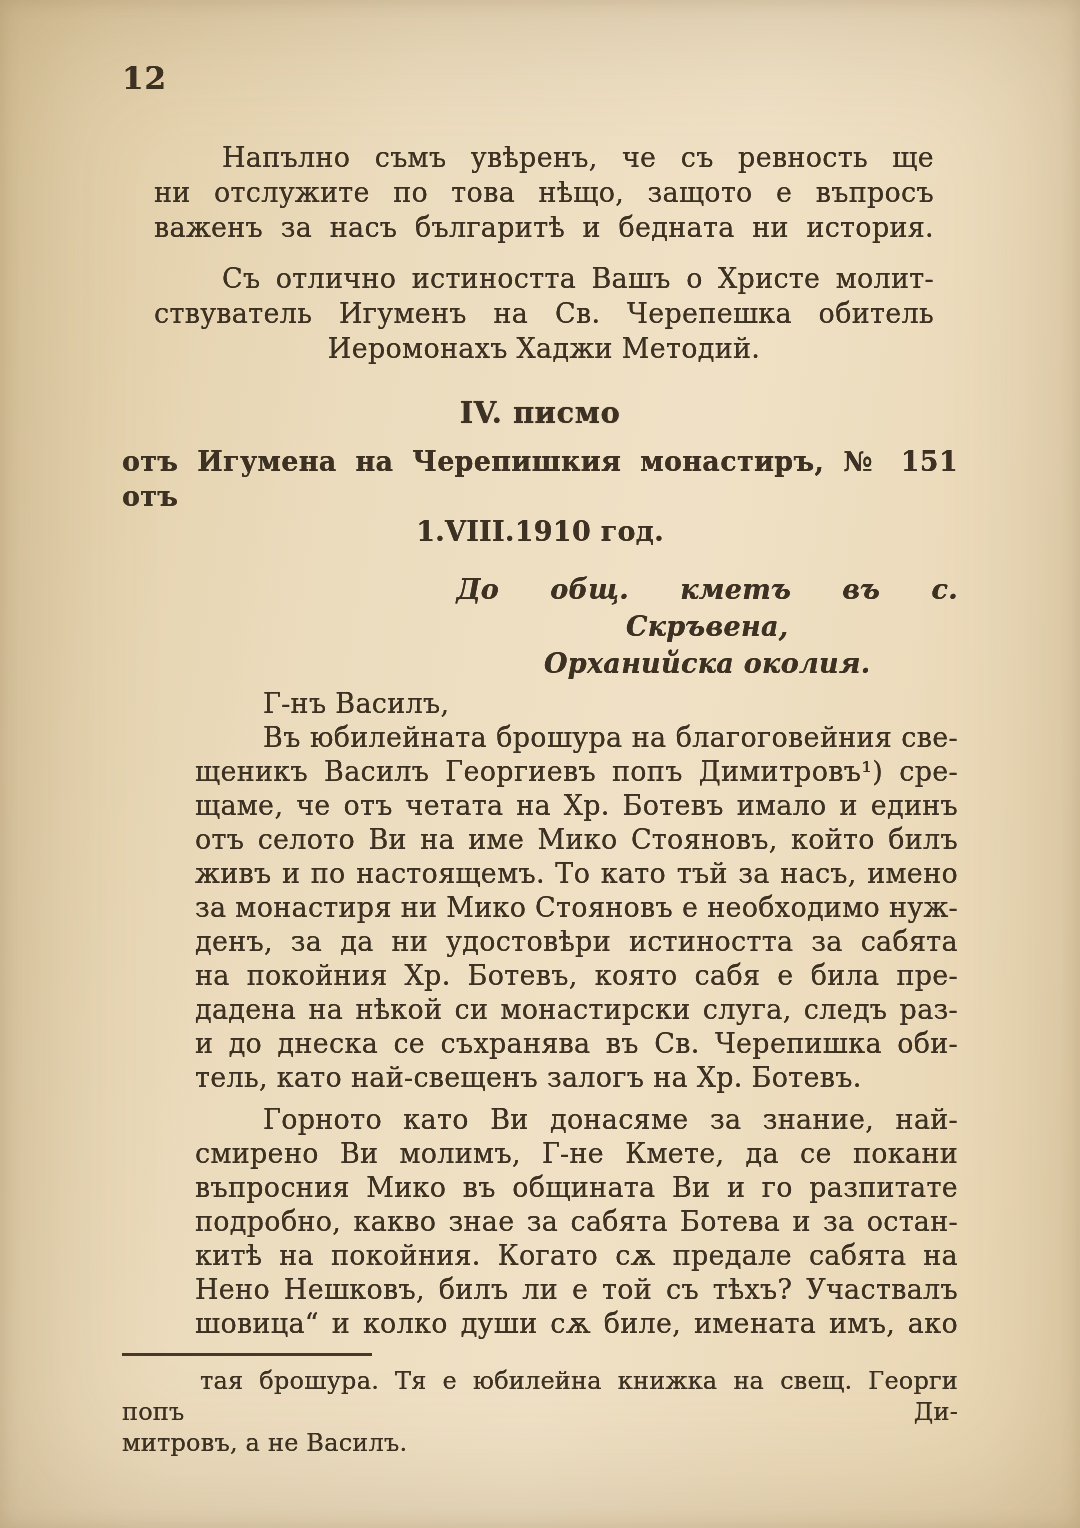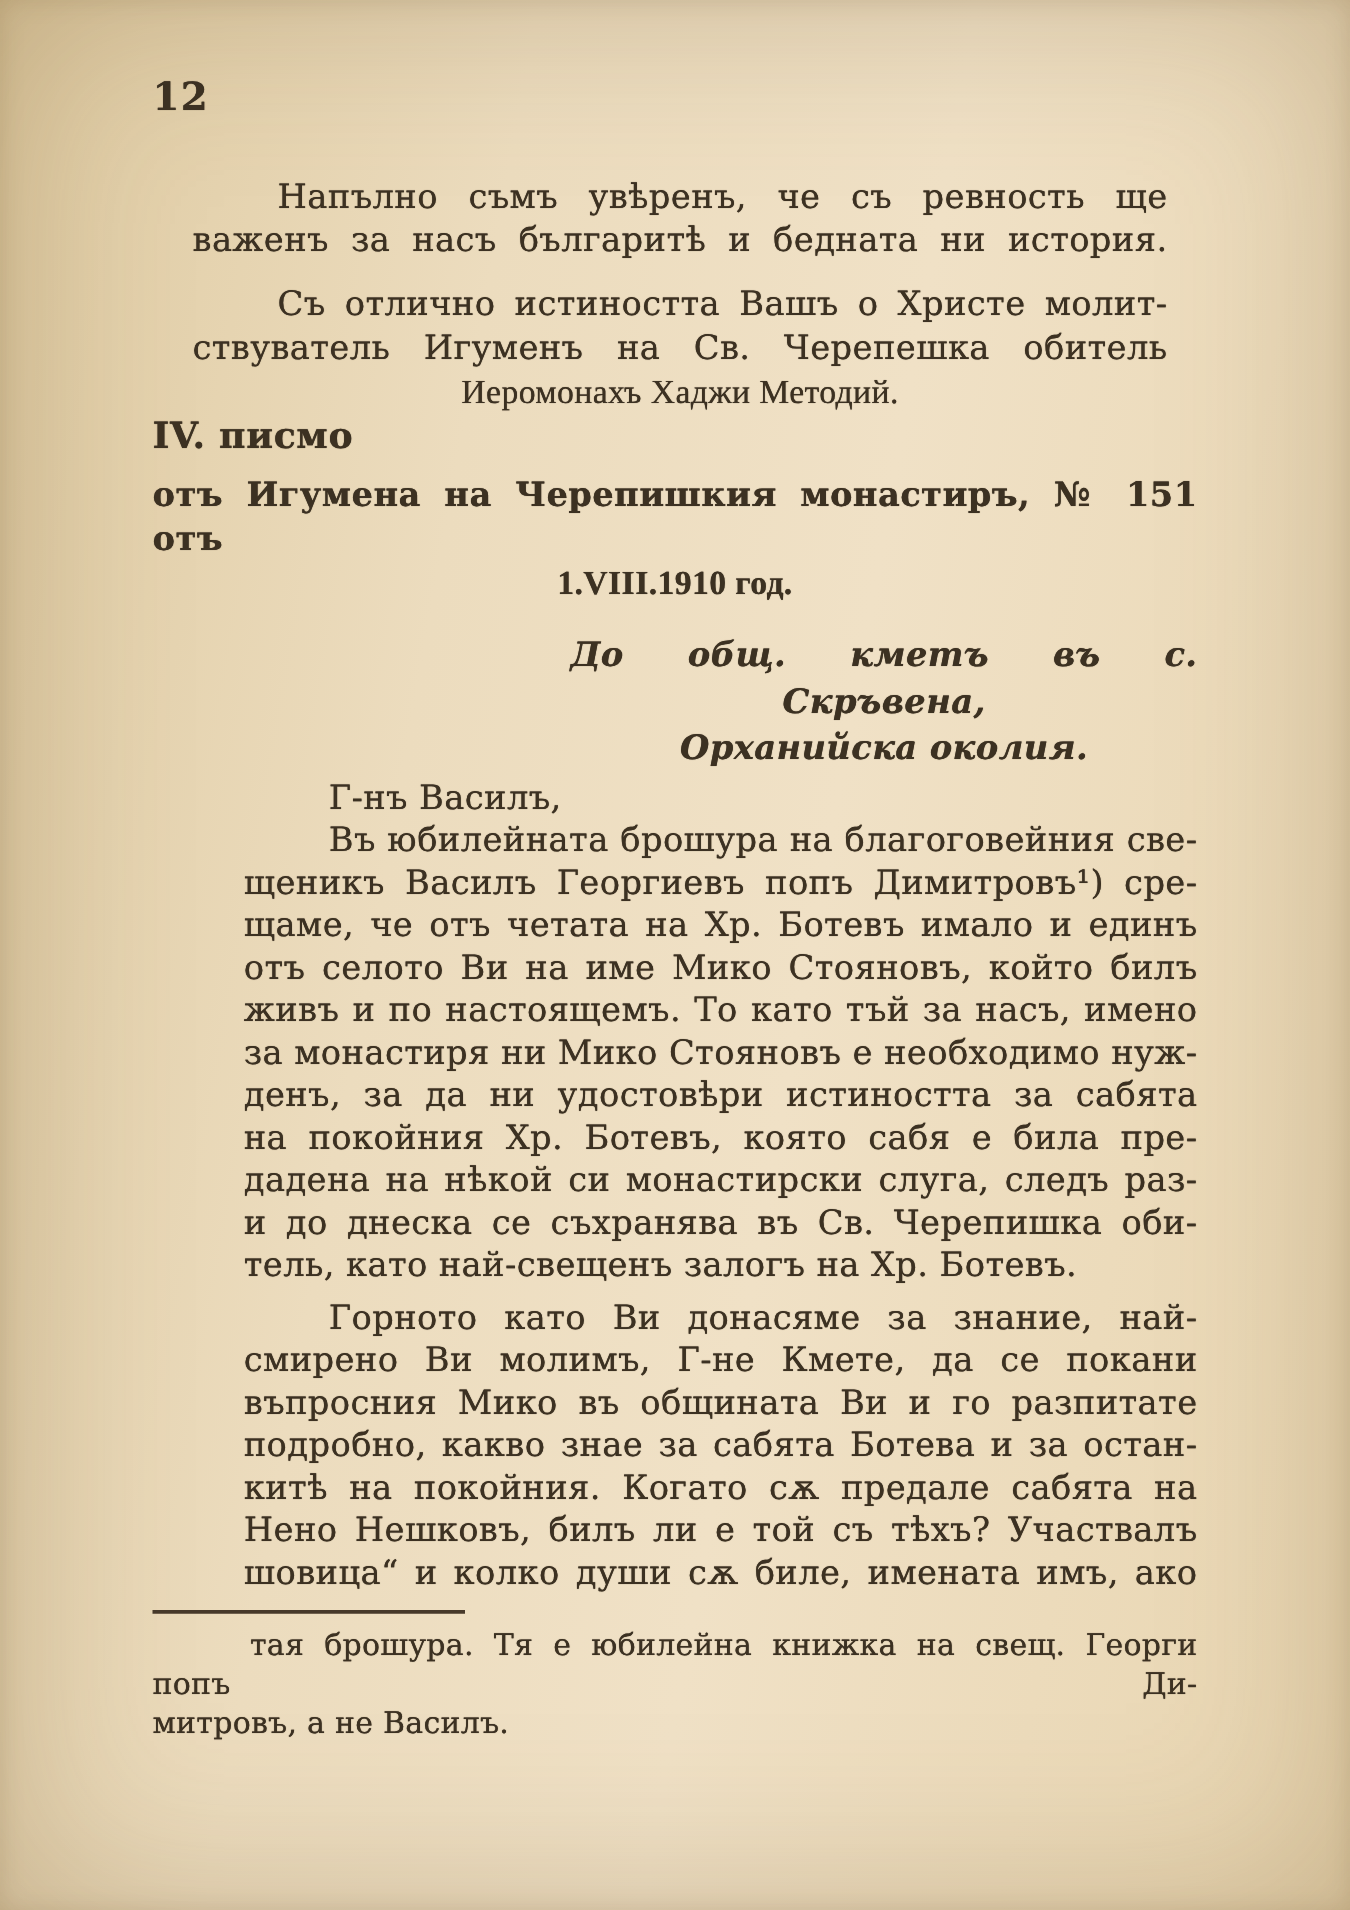--- a/index.html
+++ b/index.html
@@ -26,31 +26,33 @@
   }
 
   .para {
     font-size: 27px;
     line-height: 35px;
     letter-spacing: .3px;
     text-shadow: 0 0 .6px currentColor;
   }
   .line { text-align: justify; text-align-last: justify; }
   .last-left  .line:last-child  { text-align-last: left; }
-  .last-center .line:last-child { text-align: right; text-align-last: center; font-family: Liberation Serif, serif; }
+  .last-center .line:last-child { text-align: right; text-align-last: center; }
   .center-all .line { text-align-last: center; }
   .indent .line:first-child { text-indent: 68px; }
 
   .intro { margin-left: 32px; margin-right: 24px; }
   .intro + .intro { margin-top: 16px; }
 
   .letter-heading {
+    margin-top: 30px;
     font-size: 29px;
     line-height: 34px;
     font-weight: bold;
+    text-align: center;
     letter-spacing: .5px;
     text-shadow: 0 0 .7px currentColor;
   }
   .letter-source {
     margin-top: 14px;
     font-weight: bold;
   }
   .letter-address {
     margin-top: 22px;
     padding-left: 40%;
@@ -84,20 +86,21 @@
 </head>
 <body>
 
 <div class="page">
   <div class="content">
 
     <div class="page-number">12</div>
 
     <div class="para intro indent">
         <div class="line">Напълно съмъ увѣренъ, че съ ревность ще</div>
+        <div class="line">ни отслужите по това нѣщо, защото е въпросъ</div>
         <div class="line">важенъ за насъ българитѣ и бедната ни история.</div>
       </div>
 
     <div class="para intro indent last-center">
         <div class="line">Съ отлично истиността Вашъ о Христе молит-</div>
         <div class="line">ствуватель Игуменъ на Св. Черепешка обитель</div>
         <div class="line">Иеромонахъ Хаджи Методий.</div>
       </div>
 
     <div class="letter-heading">IV. писмо</div>

